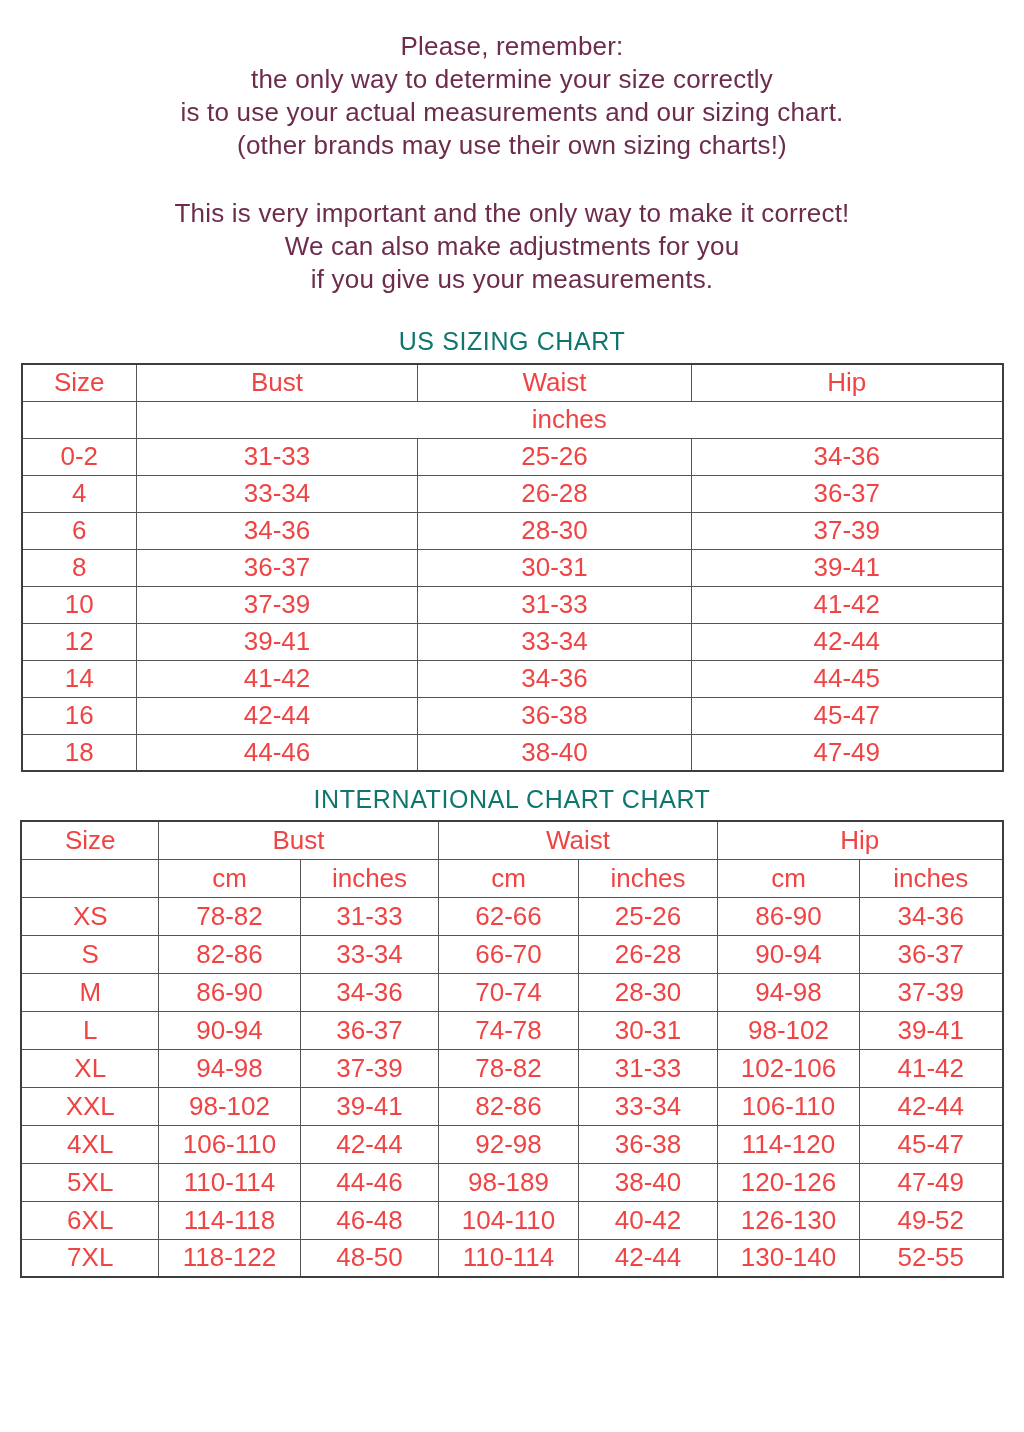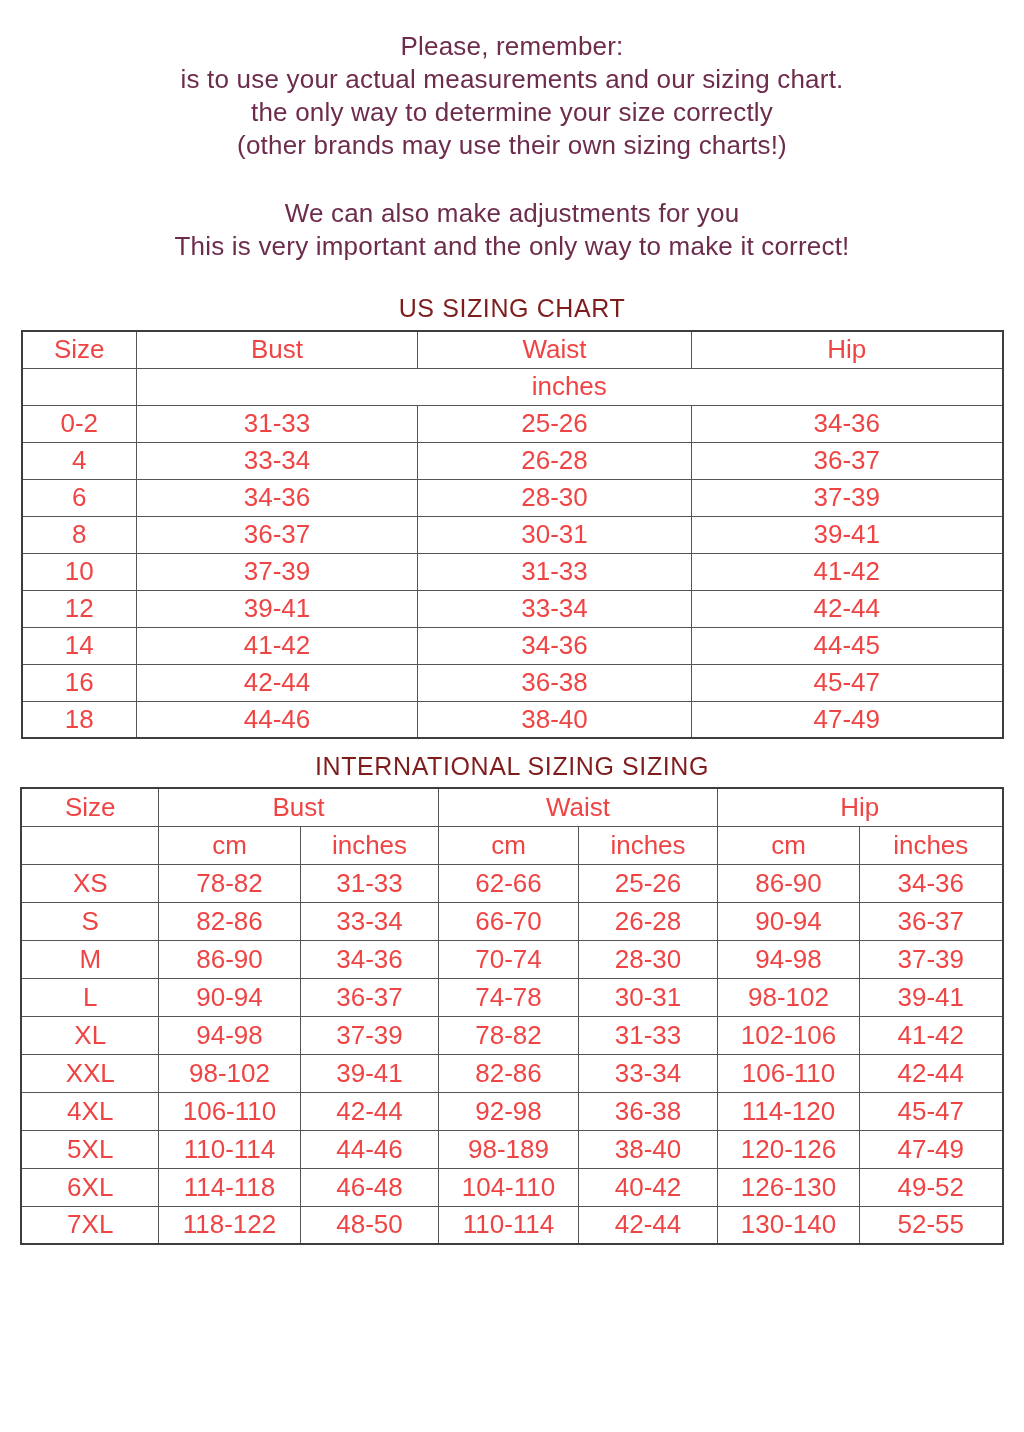--- a/index.html
+++ b/index.html
@@ -16,21 +16,21 @@
     font-size: 26px;
     font-weight: 300;
     line-height: 33px;
     letter-spacing: 0.2px;
   }
   .intro-block-1 { padding-top: 30px; }
   .intro-block-2 { margin-top: 35px; }
 
   .chart-title {
     text-align: center;
-    color: #7f1d1d;
+    color: #0f766e;
     font-size: 25px;
     font-weight: 300;
     letter-spacing: 0.6px;
   }
   .chart-title.us   { margin-top: 31px; margin-bottom: 7px; }
   .chart-title.intl { margin-top: 13px; margin-bottom: 6px; }
 
   table.sizing {
     border-collapse: collapse;
     margin: 0 auto;
@@ -63,28 +63,29 @@
   .in-c-3 { width: 140px; }
   .in-c-4 { width: 139px; }
   .in-c-5 { width: 142px; }
   .in-c-6 { width: 143px; }
 </style>
 </head>
 <body>
 
 <div class="intro intro-block-1">
   <div>Please, remember:</div>
+  <div>the only way to determine your size correctly</div>
   <div>is to use your actual measurements and our sizing chart.</div>
-  <div>the only way to determine your size correctly</div>
   <div>(other brands may use their own sizing charts!)</div>
 </div>
 
 <div class="intro intro-block-2">
+  <div>This is very important and the only way to make it correct!</div>
   <div>We can also make adjustments for you</div>
-  <div>This is very important and the only way to make it correct!</div>
+  <div>if you give us your measurements.</div>
 </div>
 
 <div class="chart-title us">US SIZING CHART</div>
 
 <table class="sizing us-table">
   <colgroup>
     <col class="us-c-size">
       <col class="us-c-bust">
       <col class="us-c-waist">
       <col class="us-c-hip">
@@ -152,21 +153,21 @@
       </tr>
       <tr>
         <td>18</td>
         <td>44-46</td>
         <td>38-40</td>
         <td>47-49</td>
       </tr>
     </tbody>
 </table>
 
-<div class="chart-title intl">INTERNATIONAL SIZING SIZING</div>
+<div class="chart-title intl">INTERNATIONAL CHART CHART</div>
 
 <table class="sizing intl-table">
   <colgroup>
     <col class="in-c-size">
       <col class="in-c-1">
       <col class="in-c-2">
       <col class="in-c-3">
     <col class="in-c-4">
       <col class="in-c-5">
       <col class="in-c-6">

